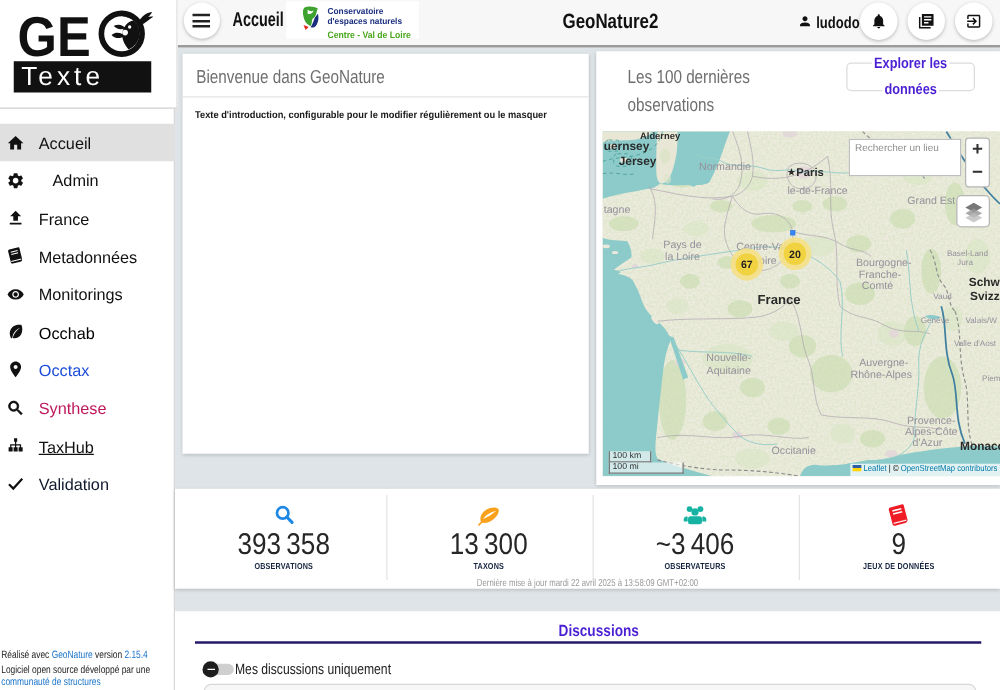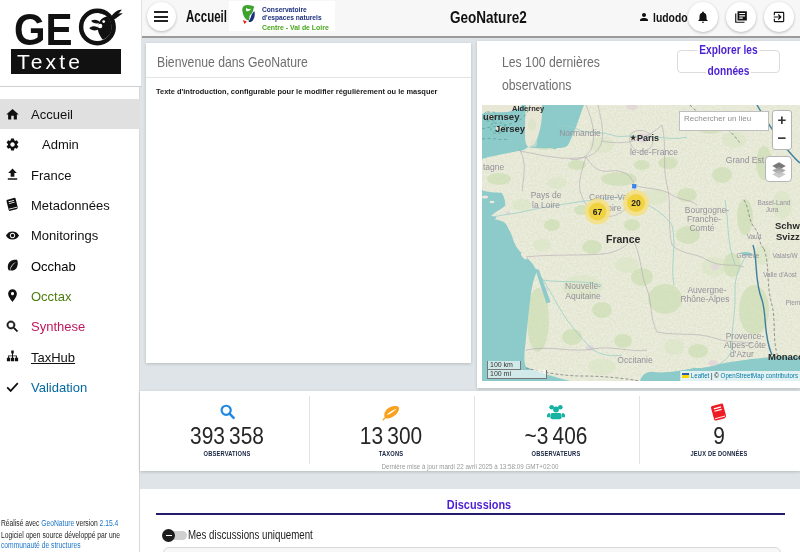--- a/index.html
+++ b/index.html
@@ -94,33 +94,33 @@
       <path fill="#111" d="M12 5.5c-4.6 0-8.6 2.6-10.4 6.5 1.8 3.9 5.8 6.5 10.4 6.5s8.6-2.6 10.4-6.5C20.6 8.1 16.6 5.5 12 5.5zm0 10.8c-2.4 0-4.3-1.9-4.3-4.3S9.6 7.7 12 7.7s4.3 1.9 4.3 4.3-1.9 4.3-4.3 4.3zm0-7c-1.5 0-2.7 1.2-2.7 2.7s1.2 2.7 2.7 2.7 2.7-1.2 2.7-2.7S13.5 9.3 12 9.3z"></path>
     </svg>
     <div class="abs" style="left:31px;top:228.32px;font-size:13px;color:#111;">Monitorings</div>
     <svg class="abs" style="left:5px;top:258.15px" width="15" height="15" viewBox="0 0 24 24">
       <path fill="#111" d="M20.2 3.8c-7-2-13.4 1-15.4 7-1.2 3.6-.3 7.2.9 9l1.5-1.2C8.3 13.2 12.6 8.8 18.3 7.2c-5.2 3-9.3 7.6-10.8 12.3 3.5 1.2 7.7.4 10.3-2.5 3.3-3.7 3.7-9.4 2.4-13.2z" transform="rotate(-6 12 12)"></path>
     </svg>
     <div class="abs" style="left:31px;top:258.65px;font-size:13px;color:#000000;">Occhab</div>
     <svg class="abs" style="left:5px;top:288.48px" width="15" height="15" viewBox="0 0 24 24">
       <path fill="#111" d="M12 2C8.13 2 5 5.13 5 9c0 5.25 7 13 7 13s7-7.75 7-13c0-3.87-3.13-7-7-7zm0 9.5c-1.38 0-2.5-1.12-2.5-2.5s1.12-2.5 2.5-2.5 2.5 1.12 2.5 2.5-1.12 2.5-2.5 2.5z"></path>
     </svg>
-    <div class="abs" style="left:31px;top:288.98px;font-size:13px;color:#4d7c0f;">Occtax</div>
+    <div class="abs" style="left:31px;top:288.98px;font-size:13px;color:#1d4ed8;">Occtax</div>
     <svg class="abs" style="left:5px;top:318.81px" width="15" height="15" viewBox="0 0 24 24">
       <path fill="#111" d="M15.5 14h-.79l-.28-.27C15.41 12.59 16 11.11 16 9.5 16 5.91 13.09 3 9.5 3S3 5.91 3 9.5 5.91 16 9.5 16c1.61 0 3.09-.59 4.23-1.57l.27.28v.79l5 4.99L20.49 19l-4.99-5zm-6 0C7.01 14 5 11.99 5 9.5S7.01 5 9.5 5 14 7.01 14 9.5 11.99 14 9.5 14z" stroke="#111" stroke-width="1"></path>
     </svg>
     <div class="abs" style="left:31px;top:319.31px;font-size:13px;color:#be185d;">Synthese</div>
     <svg class="abs" style="left:5px;top:349.14px" width="15" height="15" viewBox="0 0 24 24">
       <path fill="#111" d="M10 2.5h4v4.5h-4zM11.2 7h1.6v3.2h-1.6zM5 10.2h14v1.5H5zM5 11.7h1.6v2.3H5zM17.4 11.7h1.6v2.3h-1.6zM11.2 11.7h1.6v2.3h-1.6zM3 14h5.2v5.5H3zM9.4 14h5.2v5.5H9.4zM15.8 14h5.2v5.5h-5.2z"></path>
     </svg>
     <div class="abs" style="left:31px;top:349.64px;font-size:13px;color:#111;text-decoration:underline;">TaxHub</div>
     <svg class="abs" style="left:5px;top:379.46999999999997px" width="15" height="15" viewBox="0 0 24 24">
       <path fill="none" stroke="#111" stroke-width="2.8" d="M3.5 13.5 L9 19 L20.5 6.5"></path>
     </svg>
-    <div class="abs" style="left:31px;top:379.96999999999997px;font-size:13px;color:#0369a1;">Validation</div>
+    <div class="abs" style="left:31px;top:379.96999999999997px;font-size:13px;color:#0f172a;">Validation</div>
   </div>
 
 <div class="abs" style="left:1px;top:517.5px;font-size:8.5px;color:#222;white-space:nowrap;transform:scaleX(.79);transform-origin:left top;">Réalisé avec <span style="color:#1a73c9">GeoNature</span> version <span style="color:#1a73c9">2.15.4</span></div>
 <div class="abs" style="left:1px;top:529.5px;font-size:8.5px;color:#222;white-space:nowrap;transform:scaleX(.79);transform-origin:left top;">Logiciel open source développé par une</div>
 <div class="abs" style="left:1px;top:539.5px;font-size:8.5px;color:#1a73c9;white-space:nowrap;transform:scaleX(.79);transform-origin:left top;">communauté de structures</div>
 
 <div class="card" style="left:146px;top:43px;width:325px;height:320px;"></div>
 <div class="abs" style="left:157px;top:53px;font-size:15px;color:#6f6f6f;transform:scaleX(.815);transform-origin:left top;">Bienvenue dans GeoNature</div>
 <div class="abs" style="left:146px;top:77px;width:325px;height:1px;background:#e4e4e4;"></div>
 <div class="abs" style="left:156px;top:87px;font-size:8px;color:#1a1a1a;font-weight:bold;white-space:nowrap;transform:scaleX(.93);transform-origin:left top;">Texte d'introduction, configurable pour le modifier régulièrement ou le masquer</div>
@@ -316,21 +316,21 @@
   <g>
     <circle cx="115.5" cy="106.5" r="13" fill="#f5e085" opacity="0.9"></circle>
     <circle cx="115.5" cy="106.5" r="9" fill="#f1d341"></circle>
     <text x="115.5" y="109.5" font-family="Liberation Sans, sans-serif" font-size="8.5" font-weight="bold" text-anchor="middle" fill="#222">67</text>
     <circle cx="154" cy="98" r="13" fill="#f5e085" opacity="0.9"></circle>
     <circle cx="154" cy="98" r="9" fill="#f1d341"></circle>
     <text x="154" y="101" font-family="Liberation Sans, sans-serif" font-size="8.5" font-weight="bold" text-anchor="middle" fill="#222">20</text>
   </g>
 </svg>
 
-<div class="abs" style="left:197px;top:6px;width:90px;height:20px;background:#fff;border:1px solid #bfbfbf;font-size:8px;color:#8f8f8f;line-height:13px;padding-left:4px;">Rechercher un lieu</div>
+<div class="abs" style="left:197px;top:6px;width:90px;height:30px;background:#fff;border:1px solid #bfbfbf;font-size:8px;color:#8f8f8f;line-height:13px;padding-left:4px;">Rechercher un lieu</div>
 <div class="abs" style="left:290px;top:5px;width:20px;height:40px;background:#fff;border:1px solid #b5b5b5;border-radius:3px;"></div>
 <div class="abs" style="left:290px;top:5px;width:20px;height:20px;font-size:15px;font-weight:bold;color:#333;text-align:center;line-height:20px;">+</div>
 <div class="abs" style="left:290px;top:24px;width:20px;height:20px;font-size:15px;font-weight:bold;color:#333;text-align:center;line-height:18px;">−</div>
 <div class="abs" style="left:283px;top:51px;width:27px;height:26px;background:#fff;border:1px solid #b5b5b5;border-radius:4px;"></div>
 <svg class="abs" style="left:288px;top:55px;" width="18" height="18" viewBox="0 0 24 24">
   <path fill="#787878" d="M12 3 L21 8 L12 13 L3 8 Z"></path>
   <path fill="#9a9a9a" d="M12 9 L21 14 L12 19 L3 14 Z" opacity="0.85"></path>
   <path fill="#bdbdbd" d="M12 14 L21 19 L12 24 L3 19 Z" opacity="0.8"></path>
 </svg>
 

